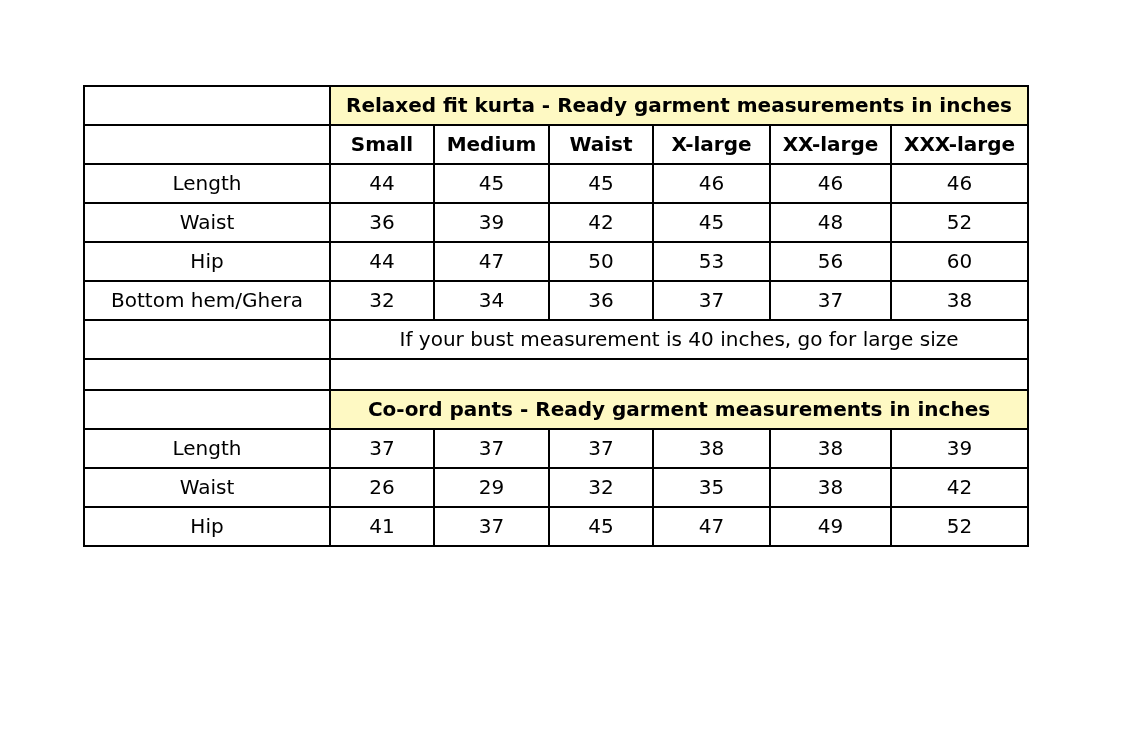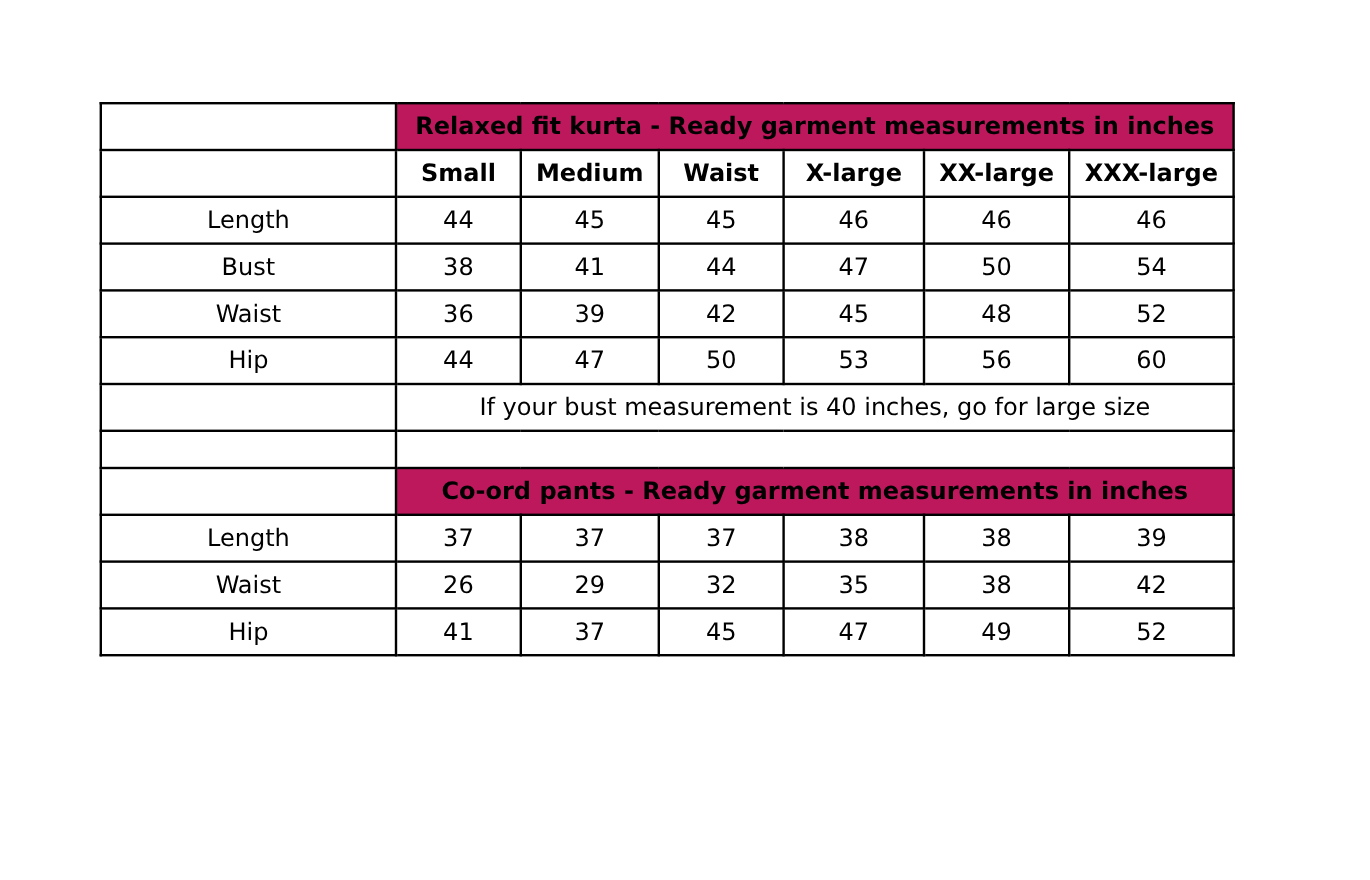--- a/index.html
+++ b/index.html
@@ -42,21 +42,21 @@
   col.c-size-w { width: 115px; }
   col.c-size-x { width: 117px; }
   col.c-size-xx { width: 121px; }
   col.c-size-xxx { width: 137px; }
 
   td.blank {
     border: 2px solid #000000;
     background: #ffffff;
   }
   td.section-title {
-    background: #be185d;
+    background: #fef9c3;
     font-weight: bold;
     font-size: 21px;
     padding: 10px 14px;
     margin-left: 48px;
   }
   td.title-tall {
     height: 66px;
   }
   td.row-label {
     font-size: 20px;
@@ -108,45 +108,45 @@
       <tr>
         <td class="row-label">Length</td>
         <td>44</td>
         <td>45</td>
         <td>45</td>
         <td>46</td>
         <td>46</td>
         <td>46</td>
       </tr>
       <tr>
-        <td class="row-label">Bust</td>
-        <td>38</td>
-        <td>41</td>
-        <td>44</td>
-        <td>47</td>
-        <td>50</td>
-        <td>54</td>
-      </tr>
-      <tr>
         <td class="row-label">Waist</td>
         <td>36</td>
         <td>39</td>
         <td>42</td>
         <td>45</td>
         <td>48</td>
         <td>52</td>
       </tr>
       <tr>
         <td class="row-label">Hip</td>
         <td>44</td>
         <td>47</td>
         <td>50</td>
         <td>53</td>
         <td>56</td>
         <td>60</td>
+      </tr>
+      <tr>
+        <td class="row-label">Bottom hem/Ghera</td>
+        <td>32</td>
+        <td>34</td>
+        <td>36</td>
+        <td>37</td>
+        <td>37</td>
+        <td>38</td>
       </tr>
 
       <tr>
         <td class="blank"></td>
         <td class="note" colspan="6">If your bust measurement is 40 inches, go for large size</td>
       </tr>
 
       <tr>
         <td class="blank spacer-row"></td>
         <td class="blank spacer-row" colspan="6"></td>

